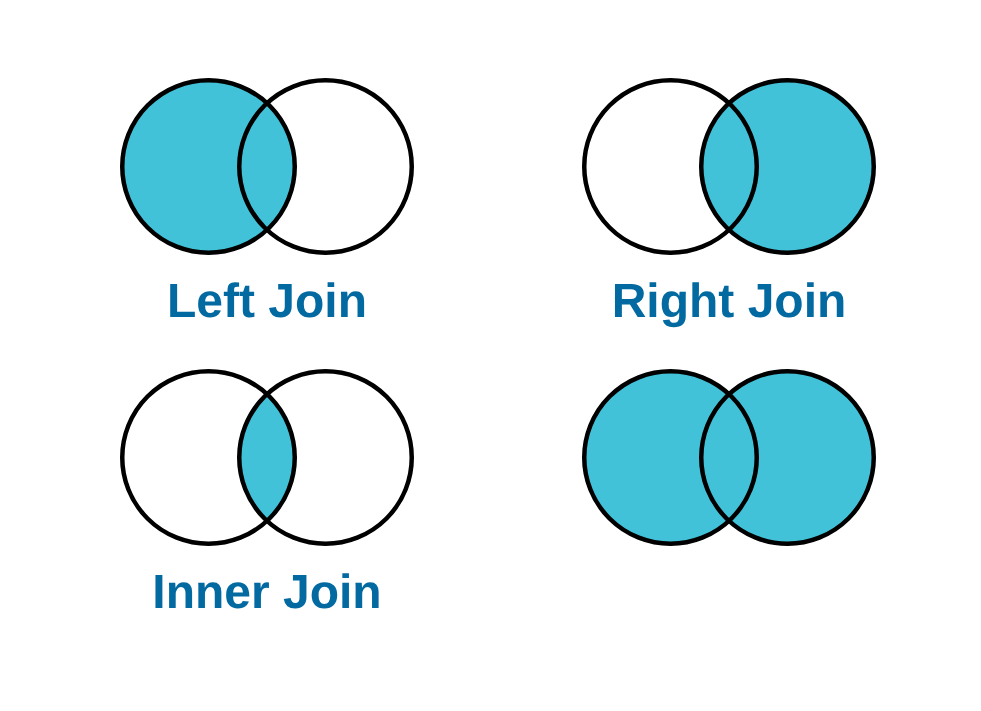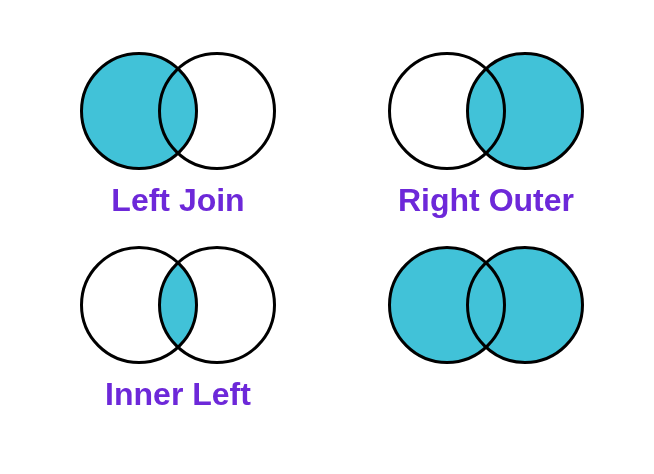--- a/index.html
+++ b/index.html
@@ -30,21 +30,21 @@
     fill: none;
     stroke: #000000;
     stroke-width: 3;
   }
   .label {
     margin-top: 9px;
     max-width: 230px;
     font-size: 32px;
     font-weight: bold;
     line-height: 37px;
-    color: #6d28d9;
+    color: #0369a1;
     text-align: center;
   }
   
   #cell-left-join   { left: 48px;  top: 49px;  }
   #cell-right-join  { left: 356px; top: 49px;  }
   #cell-inner-join  { left: 48px;  top: 243px; }
   #cell-full-outer  { left: 356px; top: 243px; }
 </style>
 </head>
 <body>
@@ -71,37 +71,37 @@
       <clipPath id="clipB1">
           <circle cx="139" cy="62" r="57.5"></circle>
         </clipPath>
     </defs>
     <circle cx="61" cy="62" r="57.5" fill="#FFFFFF"></circle>
     <circle cx="139" cy="62" r="57.5" fill="#41C2D8"></circle>
     <circle cx="61" cy="62" r="57.5" clip-path="url(#clipB1)" fill="#41C2D8"></circle>
     <circle class="outline" cx="61" cy="62" r="57.5"></circle>
     <circle class="outline" cx="139" cy="62" r="57.5"></circle>
   </svg>
-  <figcaption class="label">Right Outer</figcaption>
+  <figcaption class="label">Right Join</figcaption>
 </figure>
 
 <figure class="cell" id="cell-inner-join">
   <svg width="200" height="124" viewBox="0 0 200 124">
     <defs>
       <clipPath id="clipB2">
           <circle cx="139" cy="62" r="57.5"></circle>
         </clipPath>
     </defs>
     <circle cx="61" cy="62" r="57.5" fill="#FFFFFF"></circle>
     <circle cx="139" cy="62" r="57.5" fill="#FFFFFF"></circle>
     <circle cx="61" cy="62" r="57.5" clip-path="url(#clipB2)" fill="#41C2D8"></circle>
     <circle class="outline" cx="61" cy="62" r="57.5"></circle>
     <circle class="outline" cx="139" cy="62" r="57.5"></circle>
   </svg>
-  <figcaption class="label">Inner Left</figcaption>
+  <figcaption class="label">Inner Join</figcaption>
 </figure>
 
 <figure class="cell" id="cell-full-outer">
   <svg width="200" height="124" viewBox="0 0 200 124">
     <defs>
       <clipPath id="clipB3">
           <circle cx="139" cy="62" r="57.5"></circle>
         </clipPath>
     </defs>
     <circle cx="61" cy="62" r="57.5" fill="#41C2D8"></circle>

